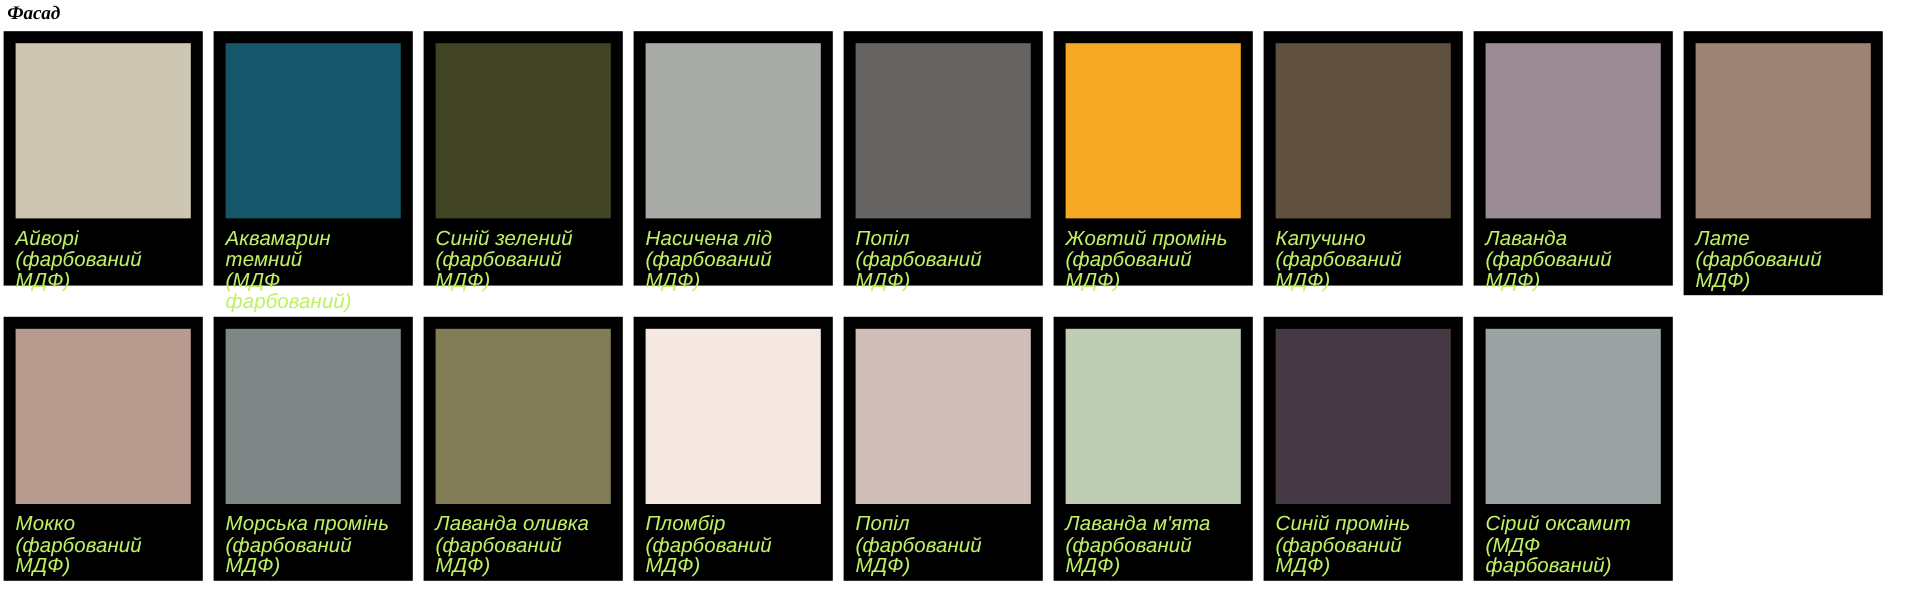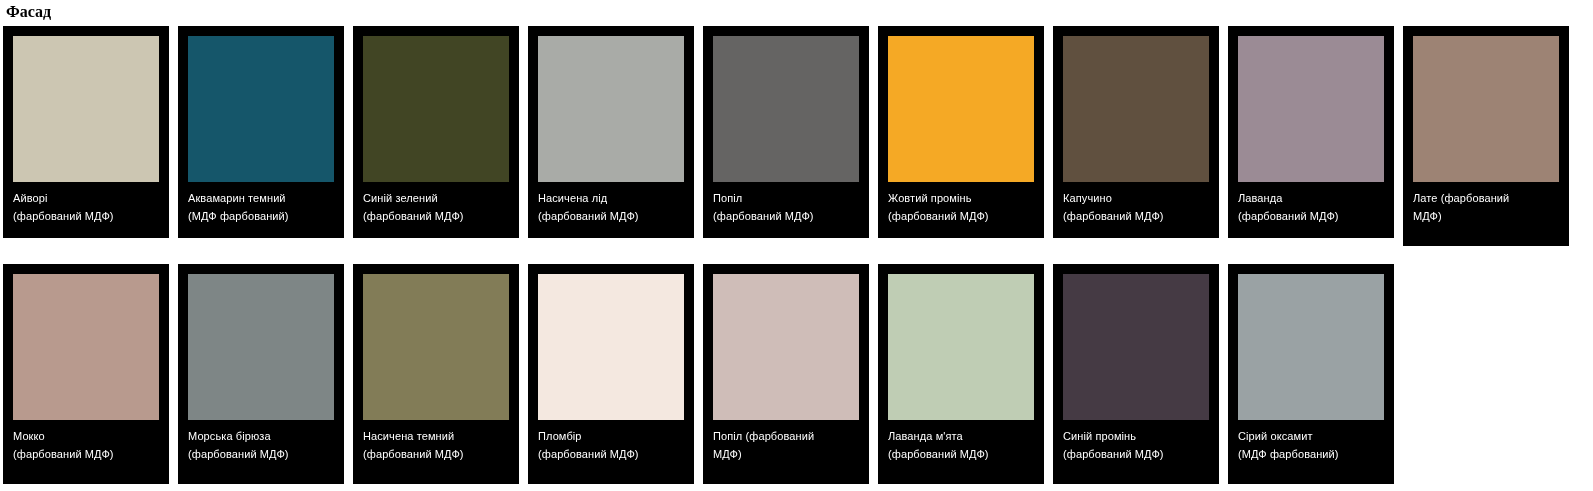--- a/index.html
+++ b/index.html
@@ -11,20 +11,21 @@
     width: 1593px;
     height: 491px;
     font-family: "Liberation Sans", sans-serif;
     overflow: hidden;
   }
   .page {
     position: relative;
     width: 1593px;
     height: 491px;
     background: #ffffff;
+    font-style: italic;
   }
   .section-title {
     font-family: "Liberation Serif", serif;
     font-weight: bold;
     font-size: 16px;
     line-height: 18px;
     color: #000000;
     padding: 3px 0 0 6px;
     margin: 0;
     height: 22px;
@@ -48,23 +49,23 @@
   }
   .swatch-card.row1 { height: 212px; }
   .swatch-card.row2 { height: 220px; }
   .swatch-chip {
     width: 146px;
     height: 146px;
     display: block;
     flex: none;
   }
   .swatch-label {
-    color: #ffffff;
+    color: #bef264;
     font-family: "Liberation Sans", sans-serif;
-    font-size: 11px;
+    font-size: 17px;
     line-height: 17.5px;
     padding-top: 8px;
     letter-spacing: 0.1px;
     word-break: normal;
   }
 </style>
 </head>
 <body>
 
 <div class="page">
@@ -138,28 +139,28 @@
       <div class="swatch-card row2">
         <span class="swatch-chip" style="background: rgb(184, 154, 142);"></span>
         <div class="swatch-label">
           <div>Мокко</div>
           <div>(фарбований МДФ)</div>
         </div>
       </div>
       <div class="swatch-card row2">
         <span class="swatch-chip" style="background: rgb(126, 134, 134);"></span>
         <div class="swatch-label">
-          <div>Морська бірюза</div>
+          <div>Морська промінь</div>
           <div>(фарбований МДФ)</div>
         </div>
       </div>
       <div class="swatch-card row2">
         <span class="swatch-chip" style="background: rgb(130, 124, 87);"></span>
         <div class="swatch-label">
-          <div>Насичена темний</div>
+          <div>Лаванда оливка</div>
           <div>(фарбований МДФ)</div>
         </div>
       </div>
       <div class="swatch-card row2">
         <span class="swatch-chip" style="background: rgb(244, 232, 224);"></span>
         <div class="swatch-label">
           <div>Пломбір</div>
           <div>(фарбований МДФ)</div>
         </div>
       </div>

